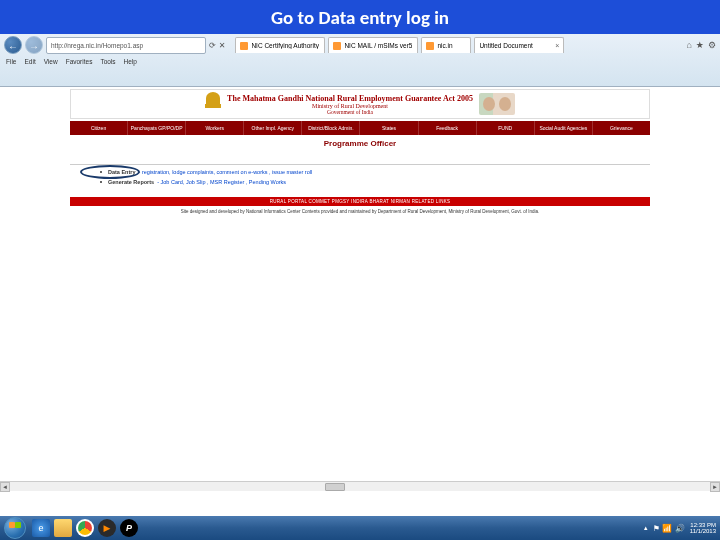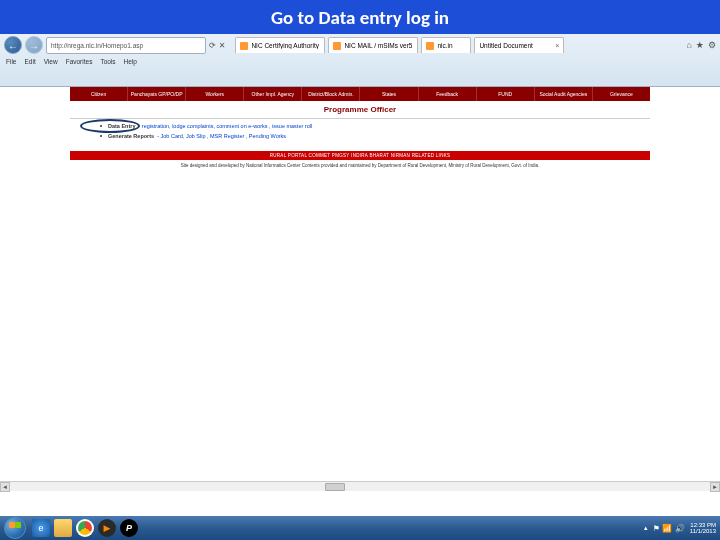--- a/index.html
+++ b/index.html
@@ -33,21 +33,21 @@
 .banner-line3 { font-size: 5.5px; color: #a00000; font-family: 'Times New Roman', serif; }
 .banner-photo { width: 36px; height: 22px; background: linear-gradient(to right, #c8d8c0 40%, #e8d8c8 40%); border-radius: 2px; position: relative; }
 .photo-face { position: absolute; width: 12px; height: 14px; border-radius: 50%; background: #d4b090; }
 .pf1 { left: 4px; top: 4px; }
 .pf2 { right: 4px; top: 4px; }
 
 .maroon-nav { height: 14px; background: #8a0000; display: flex; margin: 0 70px; }
 .mn-item { flex: 1; color: #fff; font-size: 5px; display: flex; align-items: center; justify-content: center; border-right: 1px solid #a03030; padding: 0 2px; text-align: center; line-height: 1; }
 .mn-item:last-child { border-right: none; }
 
-.prog-officer { margin: 4px 70px 2px; text-align: center; color: #8a0000; font-weight: bold; font-size: 8px; border-bottom: 1px solid #ccc; padding-bottom: 4px; }
+.prog-officer { margin: 4px 70px 2px; text-align: center; color: #8a0000; font-weight: bold; font-size: 8px; border-bottom: 1px solid #ccc; padding-bottom: 16px; }
 
 .bullet-row { margin: 4px 100px 2px; display: flex; align-items: center; font-size: 5.5px; color: #0044cc; position: relative; }
 .bullet-dot { width: 2px; height: 2px; background: #333; border-radius: 50%; margin-right: 6px; }
 .bullet-prefix { color: #333; margin-right: 3px; font-weight: bold; }
 .emphasis-oval { position: absolute; left: -20px; top: -4px; width: 60px; height: 14px; border: 2px solid #1a3a6a; border-radius: 50%; }
 
 .red-strip { margin: 12px 70px 3px; height: 9px; background: #c80000; display: flex; align-items: center; justify-content: center; font-size: 4.5px; color: #fff; letter-spacing: 0.3px; }
 
 .footer-line { margin: 3px 70px; font-size: 4.5px; color: #333; text-align: center; line-height: 1.2; }
 
@@ -115,20 +115,35 @@
     <span class="menu-item">File</span>
     <span class="menu-item">Edit</span>
     <span class="menu-item">View</span>
     <span class="menu-item">Favorites</span>
     <span class="menu-item">Tools</span>
     <span class="menu-item">Help</span>
   </div>
 </div>
 
 <div class="content-area">
+  <div class="banner">
+    <div class="emblem">
+      <div class="emblem-top"></div>
+        <div class="emblem-base"></div>
+    </div>
+    <div class="banner-text">
+      <div class="banner-line1">The Mahatma Gandhi National Rural Employment Guarantee Act 2005</div>
+      <div class="banner-line2">Ministry of Rural Development</div>
+      <div class="banner-line3">Government of India</div>
+    </div>
+    <div class="banner-photo">
+      <div class="photo-face pf1"></div>
+        <div class="photo-face pf2"></div>
+    </div>
+  </div>
 
   <div class="maroon-nav">
     <div class="mn-item">Citizen</div>
     <div class="mn-item">Panchayats GP/PO/DP</div>
     <div class="mn-item">Workers</div>
     <div class="mn-item">Other Impl. Agency</div>
     <div class="mn-item">District/Block Admin.</div>
     <div class="mn-item">States</div>
     <div class="mn-item">Feedback</div>
     <div class="mn-item">FUND</div>

